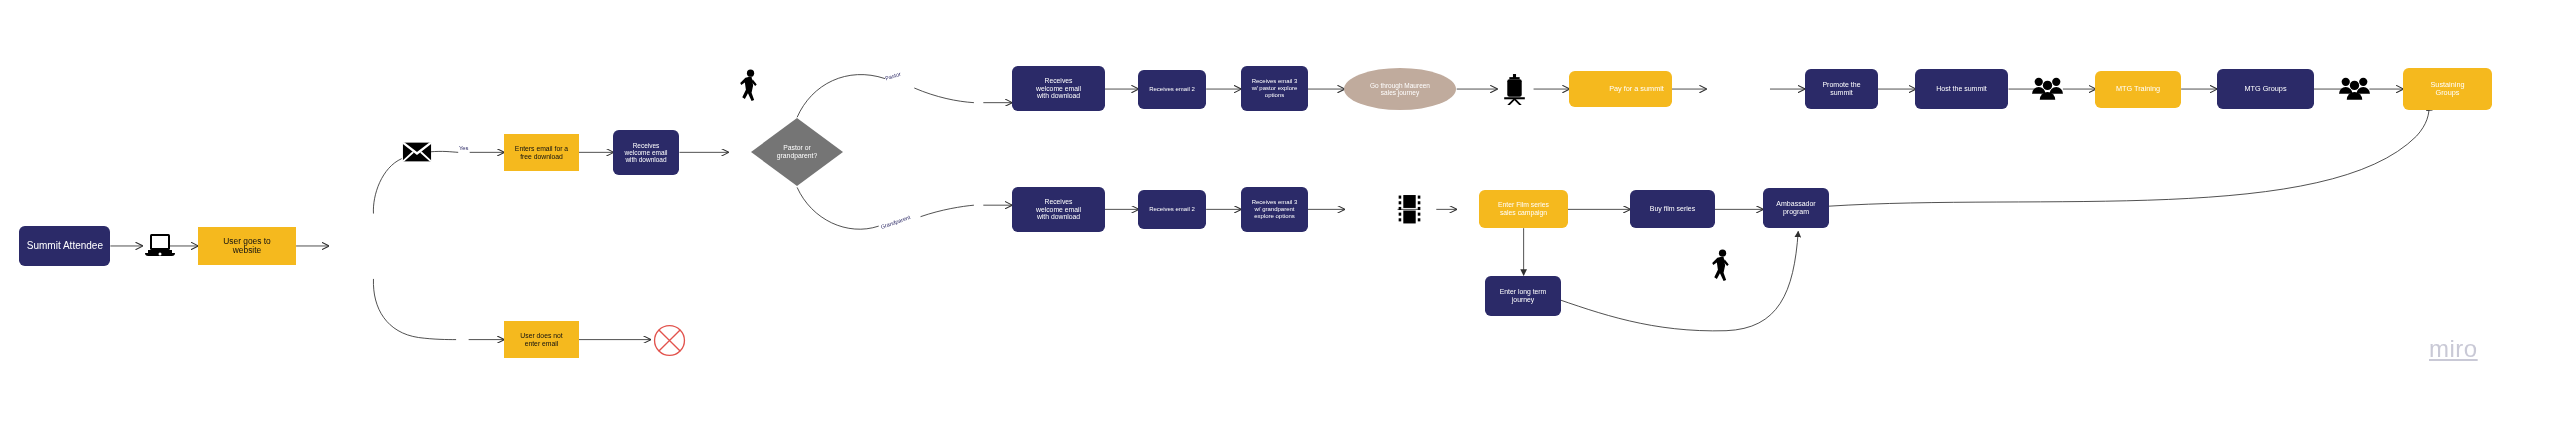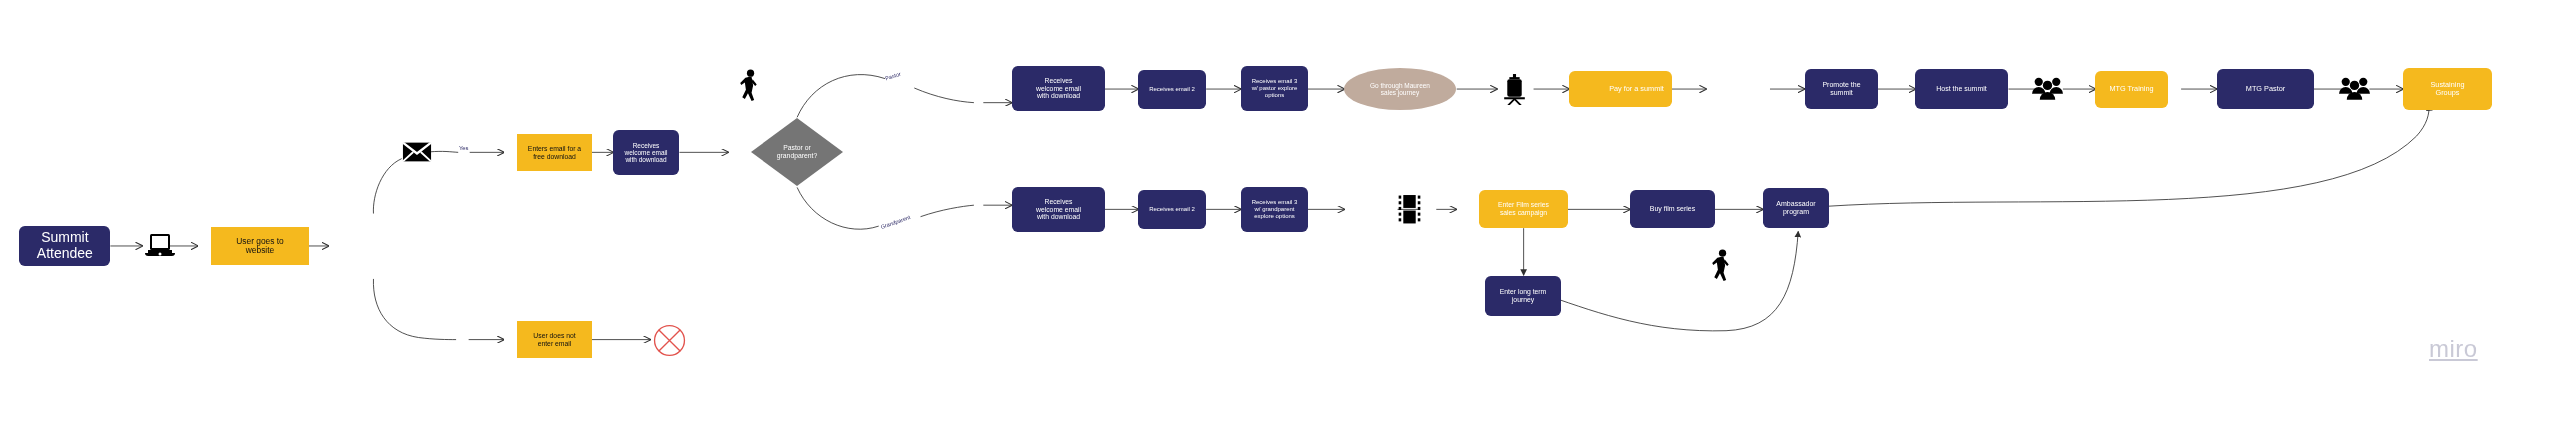--- a/index.html
+++ b/index.html
@@ -6,21 +6,21 @@
   body{font-family:"Liberation Sans", sans-serif;}
   #canvas{position:relative;width:2576px;height:425px;background:#ffffff;overflow:hidden;}
   #edges{position:absolute;left:0;top:0;width:2576px;height:425px;pointer-events:none;}
 
   .node{position:absolute;display:flex;align-items:center;justify-content:center;text-align:center;
         box-sizing:border-box;line-height:1.12;}
   .rounded{border-radius:5.8px;}
   .navy{background:#2b2a68;color:#ffffff;}
   .amber{background:#f5b91e;color:#ffffff;}
   .amber-dark{color:#111111;}
-  .sq{border-radius:0;margin-left:13px;}
+  .sq{border-radius:0;}
   .ellipse{background:#c0ab9d;color:#ffffff;border-radius:50%;}
 
   .dia-wrap{position:absolute;}
   .dia-shape{position:absolute;left:0;top:0;width:100%;height:100%;background:#757575;
              clip-path:polygon(50% 0,100% 50%,50% 100%,0 50%);}
   .dia-label{position:absolute;left:0;top:0;width:100%;height:100%;display:flex;
              align-items:center;justify-content:center;color:#fff;text-align:center;line-height:1.15;}
 
   .icon{position:absolute;display:flex;align-items:center;justify-content:center;}
   .edge-label{position:absolute;color:#221f5e;font-size:5.8px;white-space:nowrap;}
@@ -95,21 +95,21 @@
       <line x1="2913" y1="436" x2="2913" y2="526" marker-end="url(#ahf)"></line>
 
       <path d="M2962,566 C3060,600 3160,636 3300,632"></path>
       <path d="M3300,632 C3400,628 3430,560 3438,442" marker-end="url(#ahf)"></path>
 
       <path d="M3495,394 C3900,368 4450,430 4620,260"></path>
       <path d="M4620,260 C4640,238 4645,218 4644,200" marker-end="url(#ahf)"></path>
     </g>
   </svg>
 
-  <div class="node rounded navy" style="left:19.4px;top:226px;width:91px;height:40px;font-size:14px;">Summit Attendee</div>
+  <div class="node rounded navy" style="left:19.4px;top:226px;width:91px;height:40px;font-size:10px;">Summit Attendee</div>
 
   <div class="icon" style="left:141px;top:230px;width:37px;height:31px;">
     <svg viewBox="0 0 64 56" width="32" height="28" aria-hidden="true">
       <rect x="12" y="4" width="40" height="32" rx="3" fill="#000"></rect>
       <rect x="16" y="8" width="32" height="24" fill="#fff"></rect>
       <path d="M2,42 h60 a6,6 0 0 1 -6,6 H8 a6,6 0 0 1 -6,-6 z" fill="#000"></path>
       <rect x="8" y="36" width="48" height="6" fill="#000"></rect>
       <circle cx="32" cy="44" r="3" fill="#fff"></circle>
     </svg>
   </div>
@@ -196,23 +196,23 @@
     <svg viewBox="0 0 64 56" width="33" height="29" aria-hidden="true">
       <circle cx="15" cy="15" r="8" fill="#000"></circle>
       <path d="M2,38 a13,13 0 0 1 26,0 z" fill="#000"></path>
       <circle cx="49" cy="15" r="8" fill="#000"></circle>
       <path d="M36,38 a13,13 0 0 1 26,0 z" fill="#000"></path>
       <circle cx="32" cy="22" r="9" fill="#000"></circle>
       <path d="M17,50 a15,15 0 0 1 30,0 z" fill="#000"></path>
     </svg>
   </div>
 
-  <div class="node rounded amber" style="left:2095px;top:71px;width:73px;height:37px;font-size:7.3px;">MTG Training</div>
-
-  <div class="node rounded navy" style="left:2217px;top:69px;width:97px;height:40px;font-size:7.3px;">MTG Pastor</div>
+  <div class="node rounded amber" style="left:2095px;top:71px;width:86px;height:37px;font-size:7.3px;">MTG Training</div>
+
+  <div class="node rounded navy" style="left:2217px;top:69px;width:97px;height:40px;font-size:7.3px;">MTG Groups</div>
 
   <div class="icon" style="left:2337px;top:72px;width:35px;height:32px;">
     <svg viewBox="0 0 64 56" width="33" height="29" aria-hidden="true">
       <circle cx="15" cy="15" r="8" fill="#000"></circle>
       <path d="M2,38 a13,13 0 0 1 26,0 z" fill="#000"></path>
       <circle cx="49" cy="15" r="8" fill="#000"></circle>
       <path d="M36,38 a13,13 0 0 1 26,0 z" fill="#000"></path>
       <circle cx="32" cy="22" r="9" fill="#000"></circle>
       <path d="M17,50 a15,15 0 0 1 30,0 z" fill="#000"></path>
     </svg>

